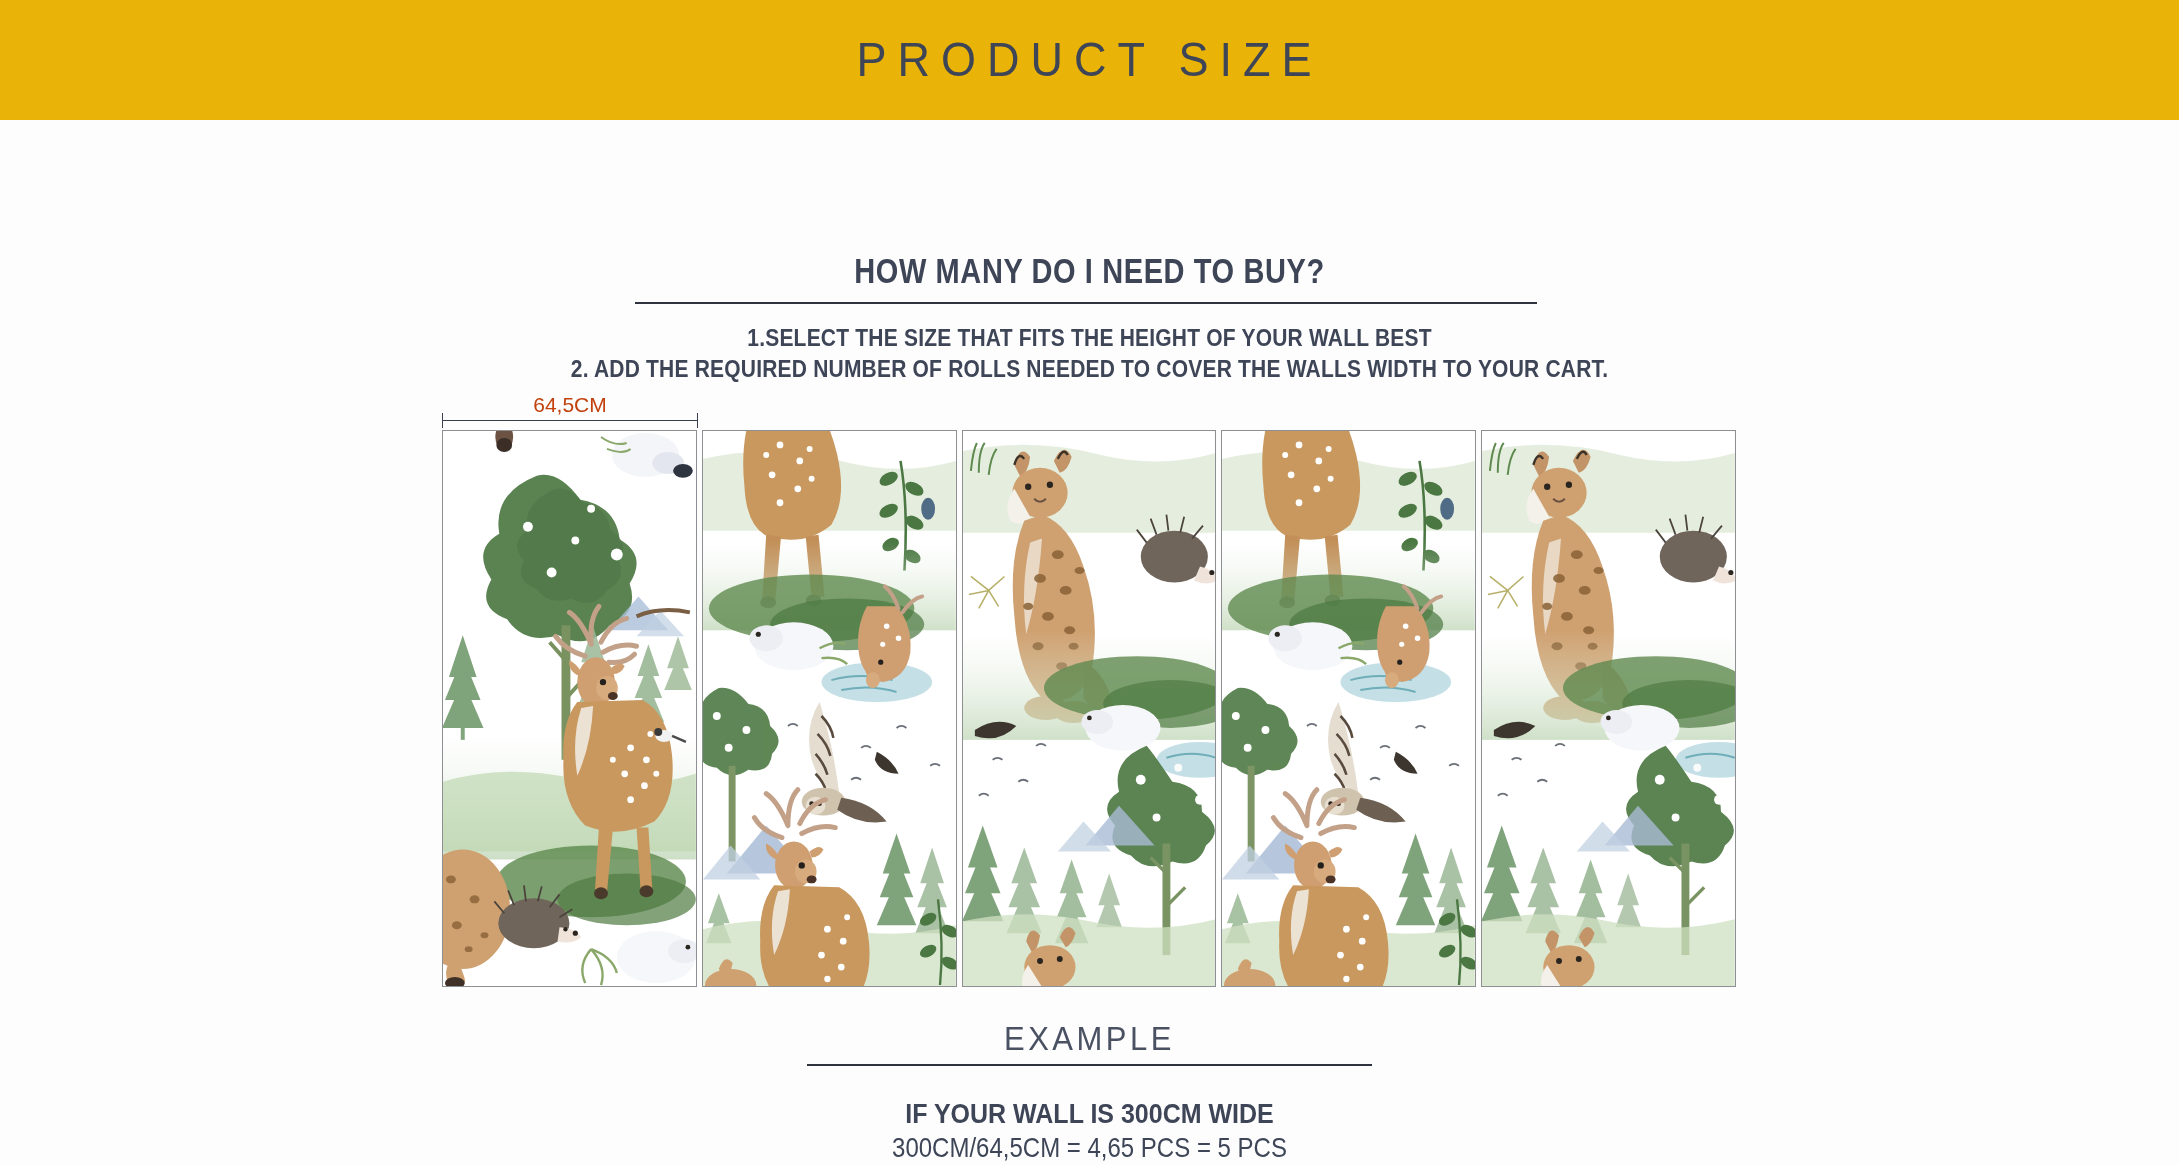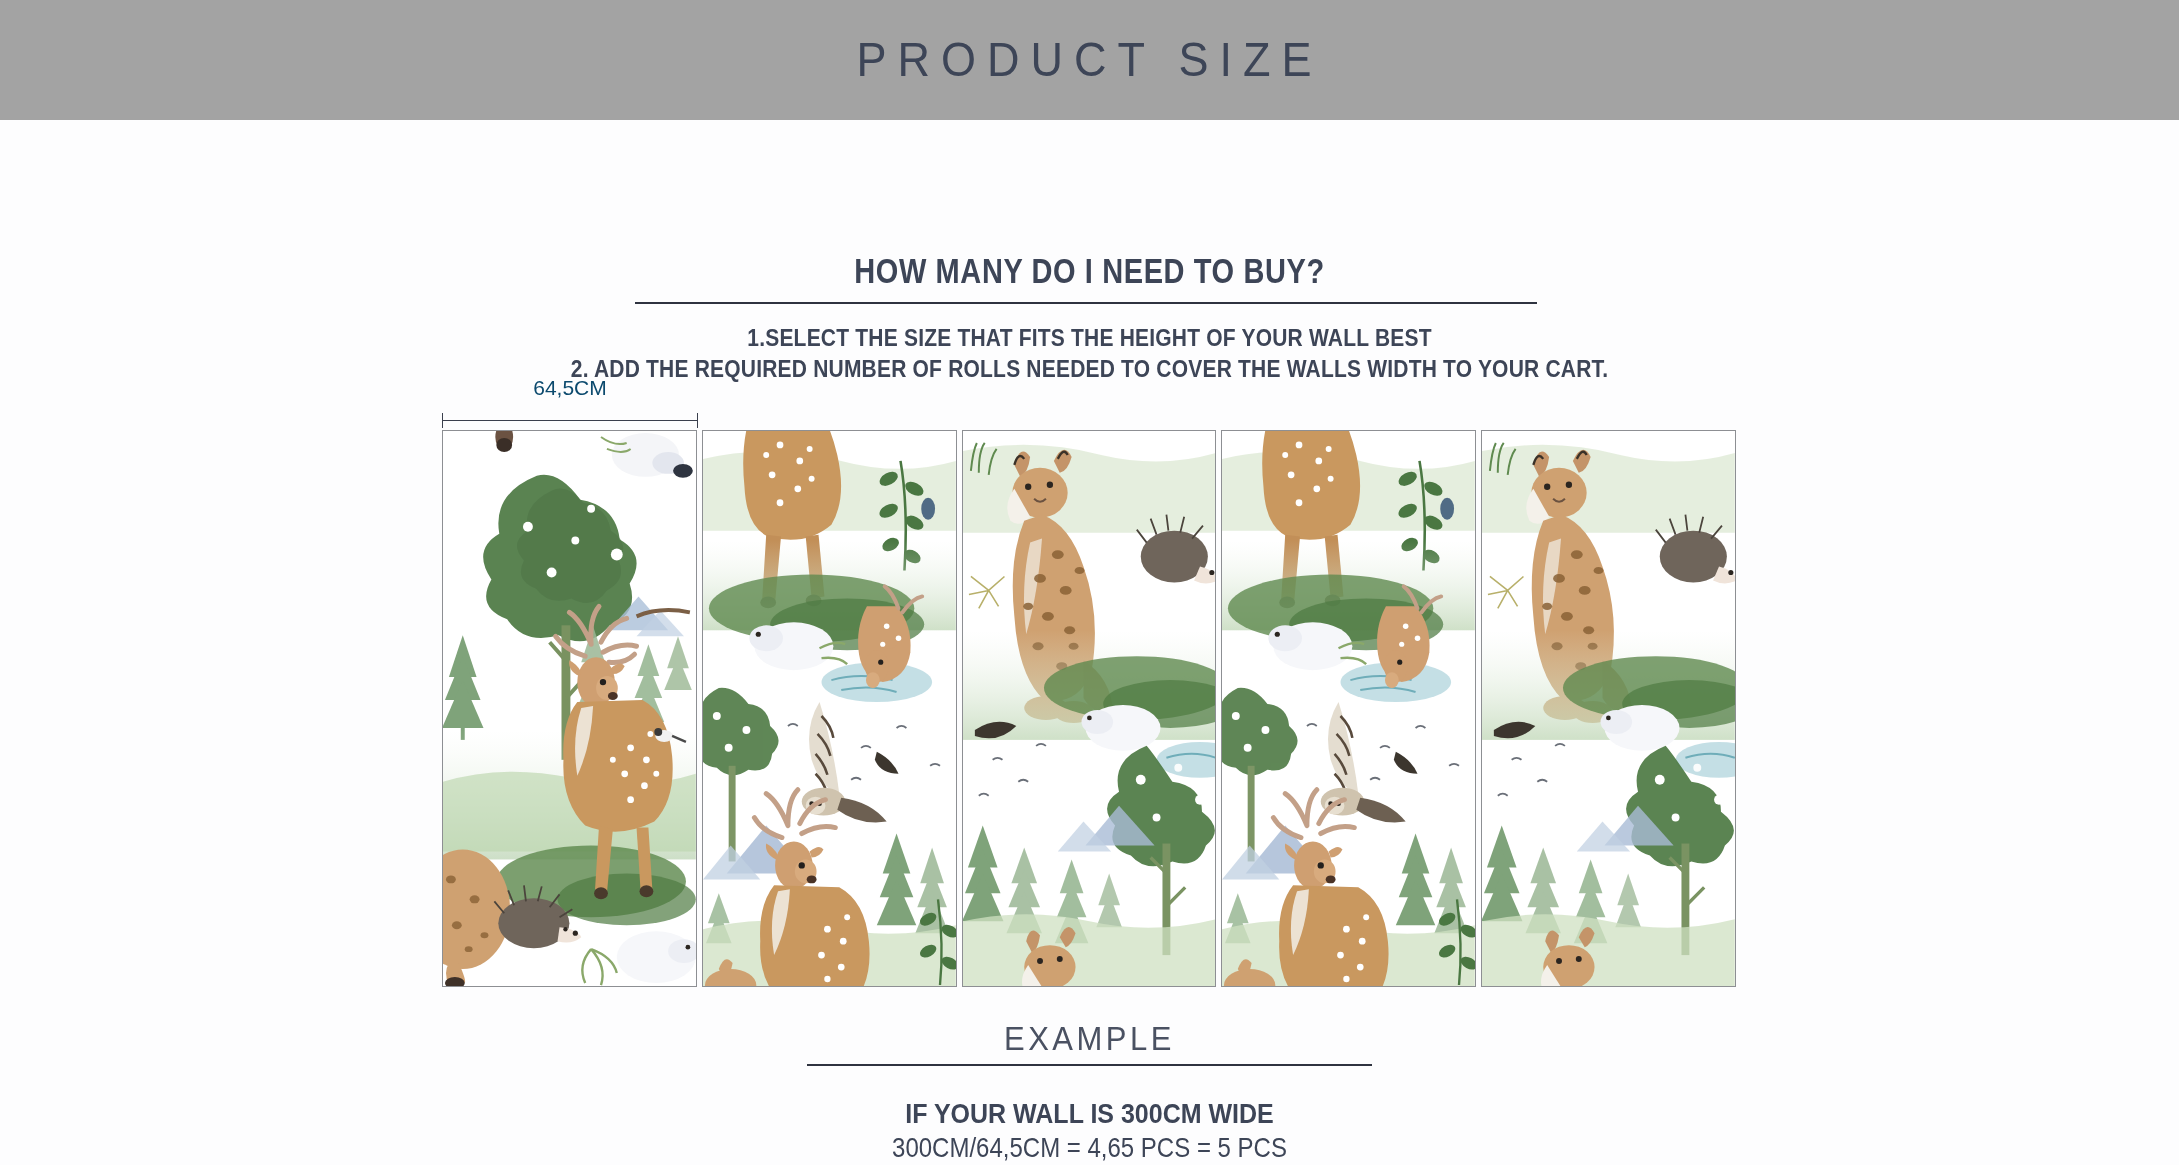--- a/index.html
+++ b/index.html
@@ -9,21 +9,21 @@
     height: 1165px;
     background: #fdfdfe;
     font-family: "Liberation Sans", sans-serif;
     overflow: hidden;
   }
 
   
   #banner {
     width: 2179px;
     height: 120px;
-    background: #a3a3a3;
+    background: #eab308;
     display: flex;
     align-items: center;
     justify-content: center;
   }
   #page-title {
     font-size: 45px;
     font-weight: 300;
     letter-spacing: 11px;
     color: #3d4557;
     white-space: nowrap;
@@ -71,27 +71,27 @@
     letter-spacing: 0.2px;
     color: #3d4557;
     transform: scaleY(1.16);
   }
   #instr-1 { top: 206px; }
   #instr-2 { top: 237px; }
 
   
   #dimension-label {
     position: absolute;
-    top: 256px;
+    top: 273px;
     left: 442px;
     width: 256px;
     text-align: center;
     font-size: 21px;
     font-weight: 400;
-    color: #0c4a6e;
+    color: #c2410c;
   }
   #dimension-line {
     position: absolute;
     top: 300px;
     left: 442px;
     width: 256px;
     height: 1px;
     background: #3a3f4d;
   }
   #dimension-line::before,

